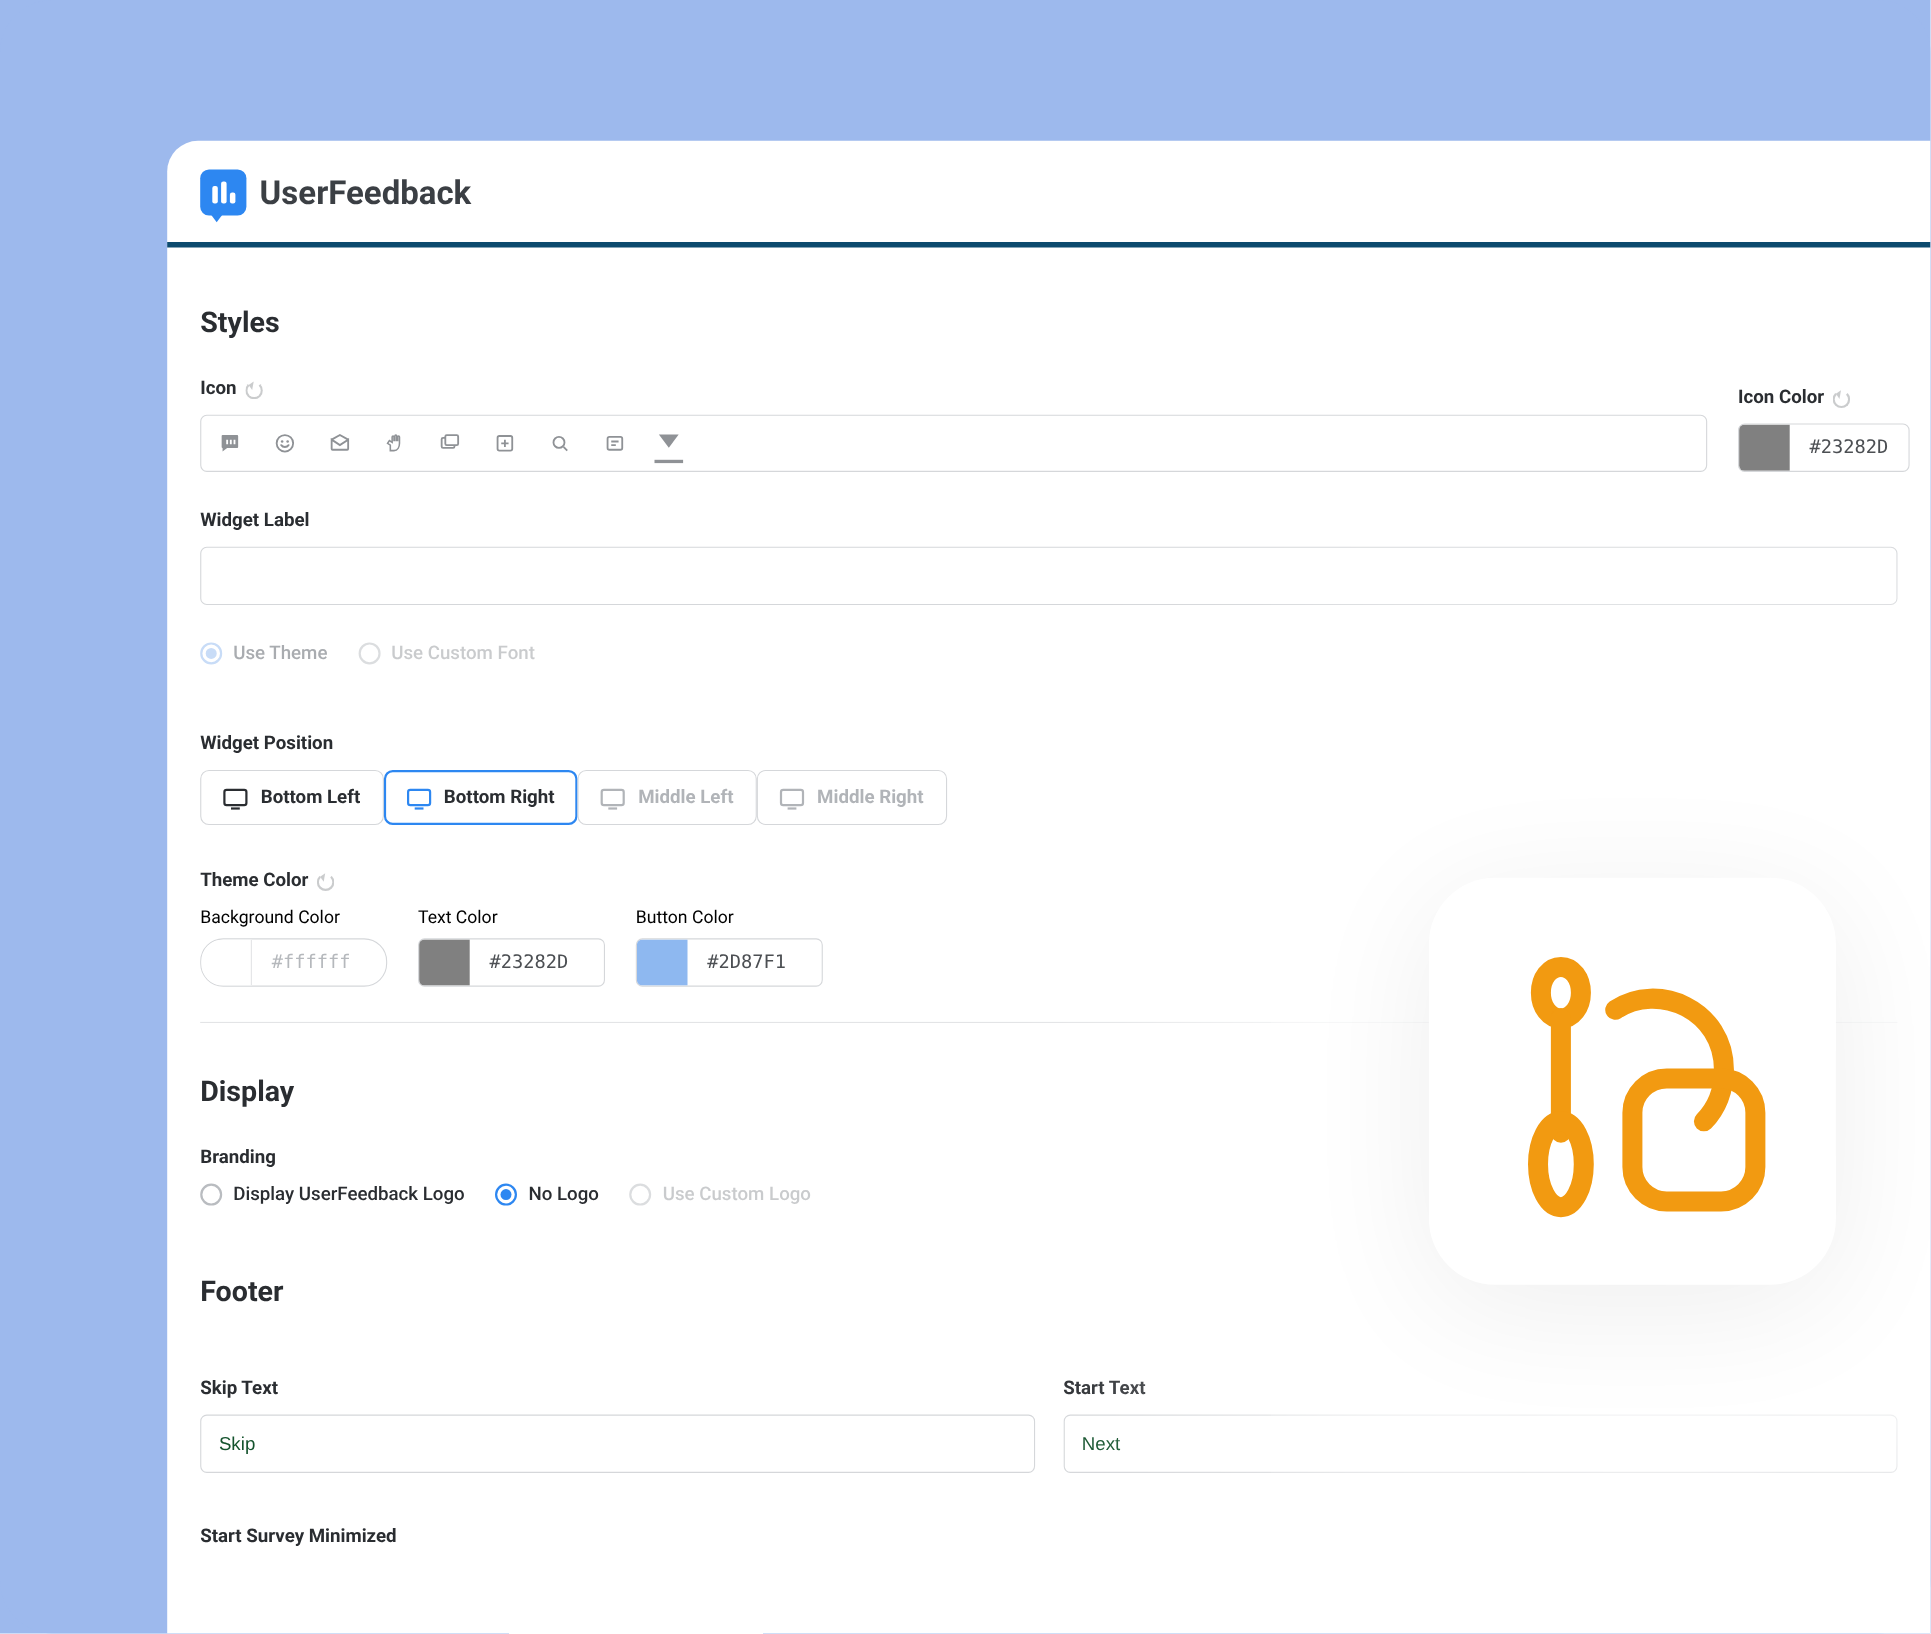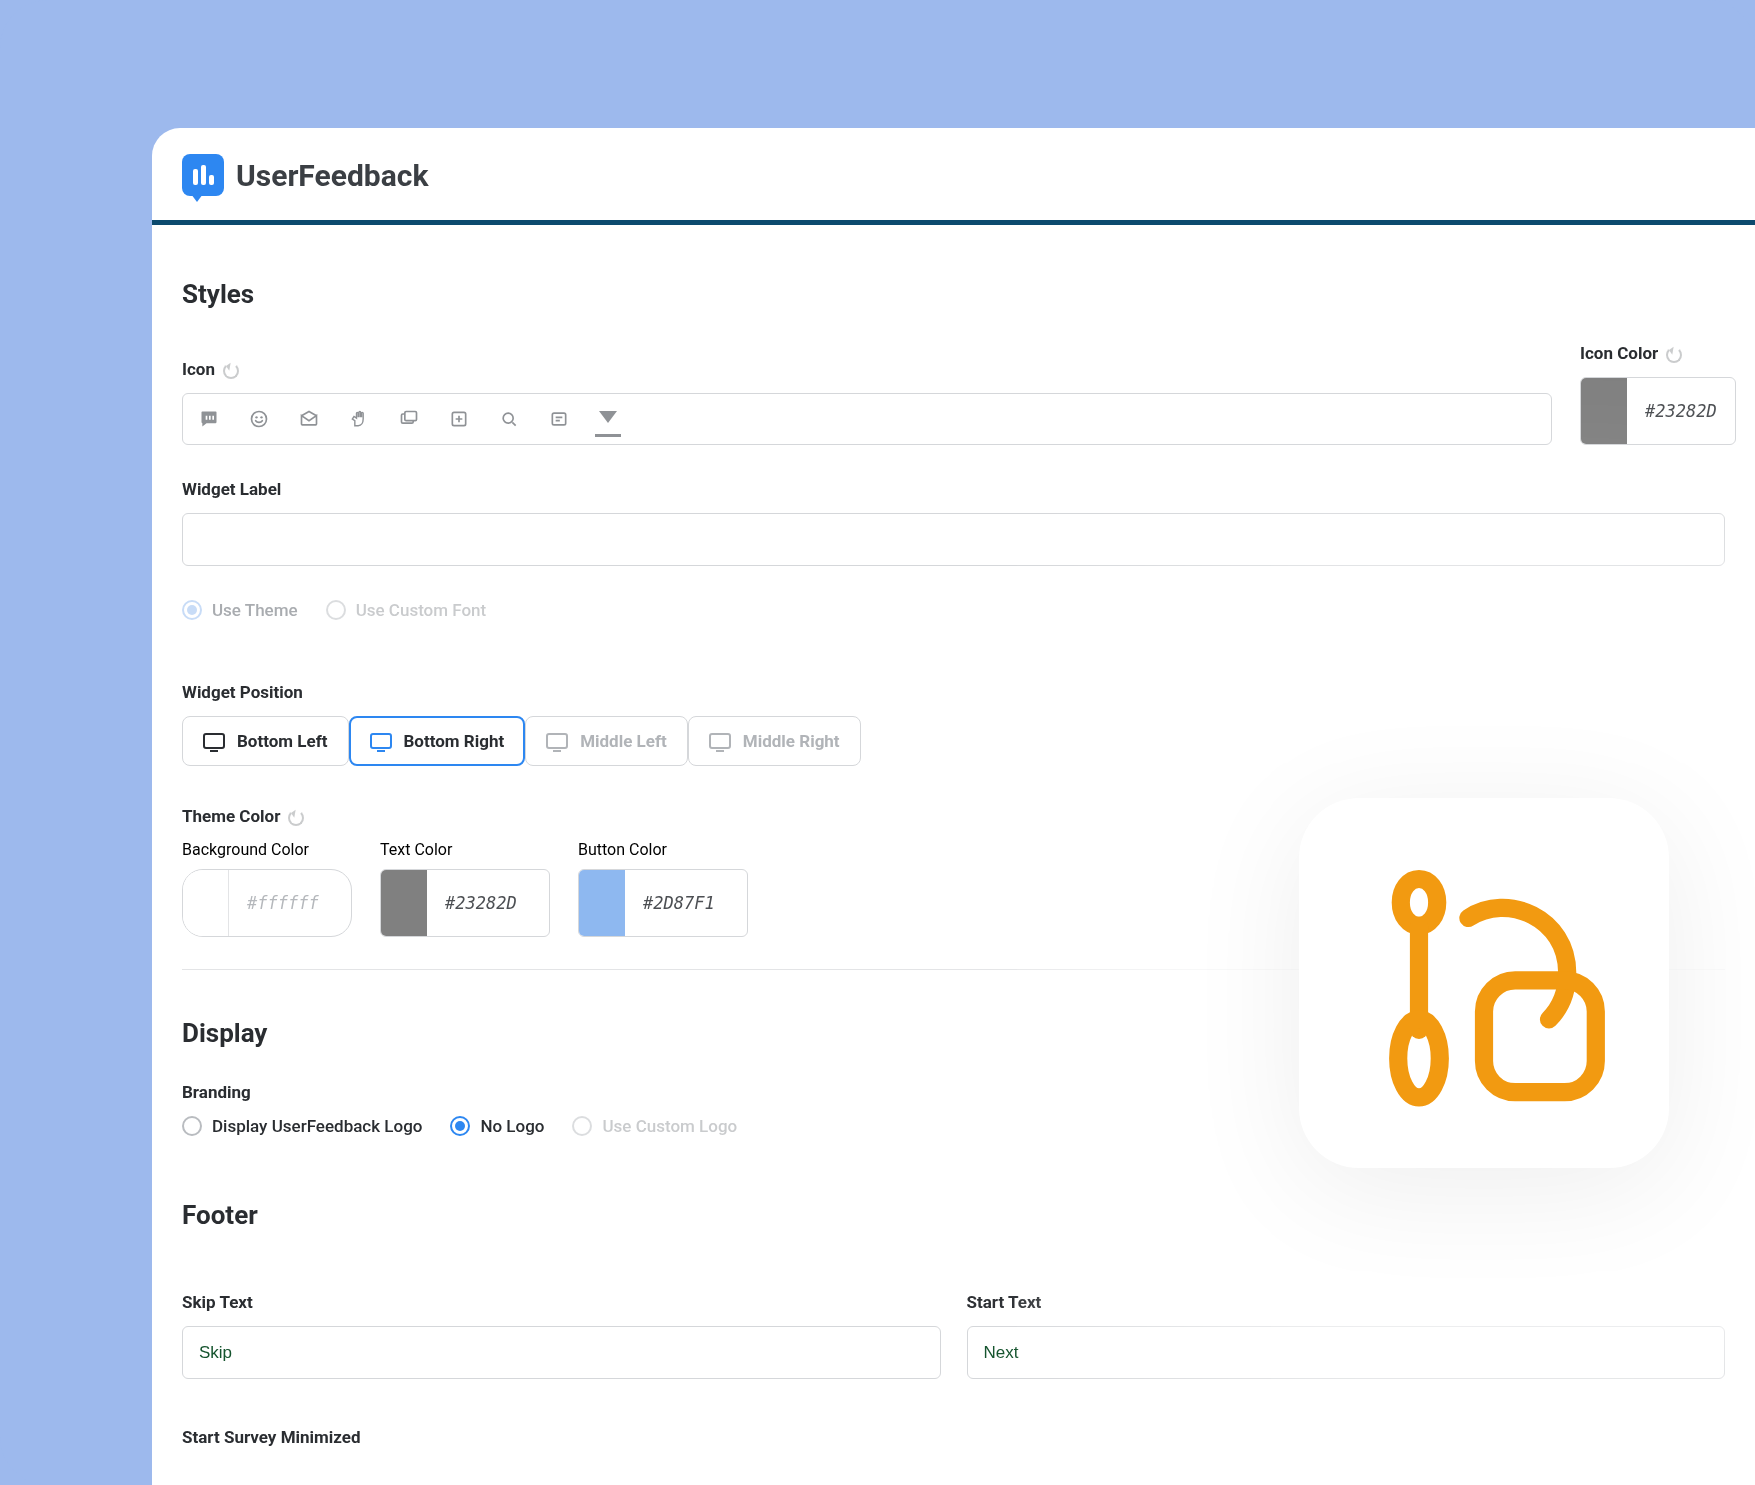--- a/index.html
+++ b/index.html
@@ -116,21 +116,21 @@
       cursor: pointer;
     }
     .icon-slot svg{ width:20px;height:20px; fill:#8f9296; }
     .tri-down{
       width:0;height:0;border-left:9px solid transparent;border-right:9px solid transparent;border-top:12px solid #8f9296;
     }
     .tri-wrap{ position:relative; padding-bottom:4px;}
     .tri-wrap::after{content:'';position:absolute;left:-4px;right:-4px;bottom:-10px;height:3px;background:#8f9296;}
     .color-input {
       display:flex; align-items:center;
-      border:1px solid #d5d7da; border-radius:6px; height:68px; overflow:hidden;font-style:italic;
+      border:1px solid #d5d7da; border-radius:6px; height:44px; overflow:hidden;
     }
     .swatch { width:46px; height:100%; }
     .color-text {
       padding: 0 18px; font-size:17px; color:#4c4f53; font-family: ui-monospace, Menlo, monospace;
     }
     .text-input {
       width: 100%;
       height: 53px;
       border: 1px solid #d5d7da;
       border-radius: 6px;

